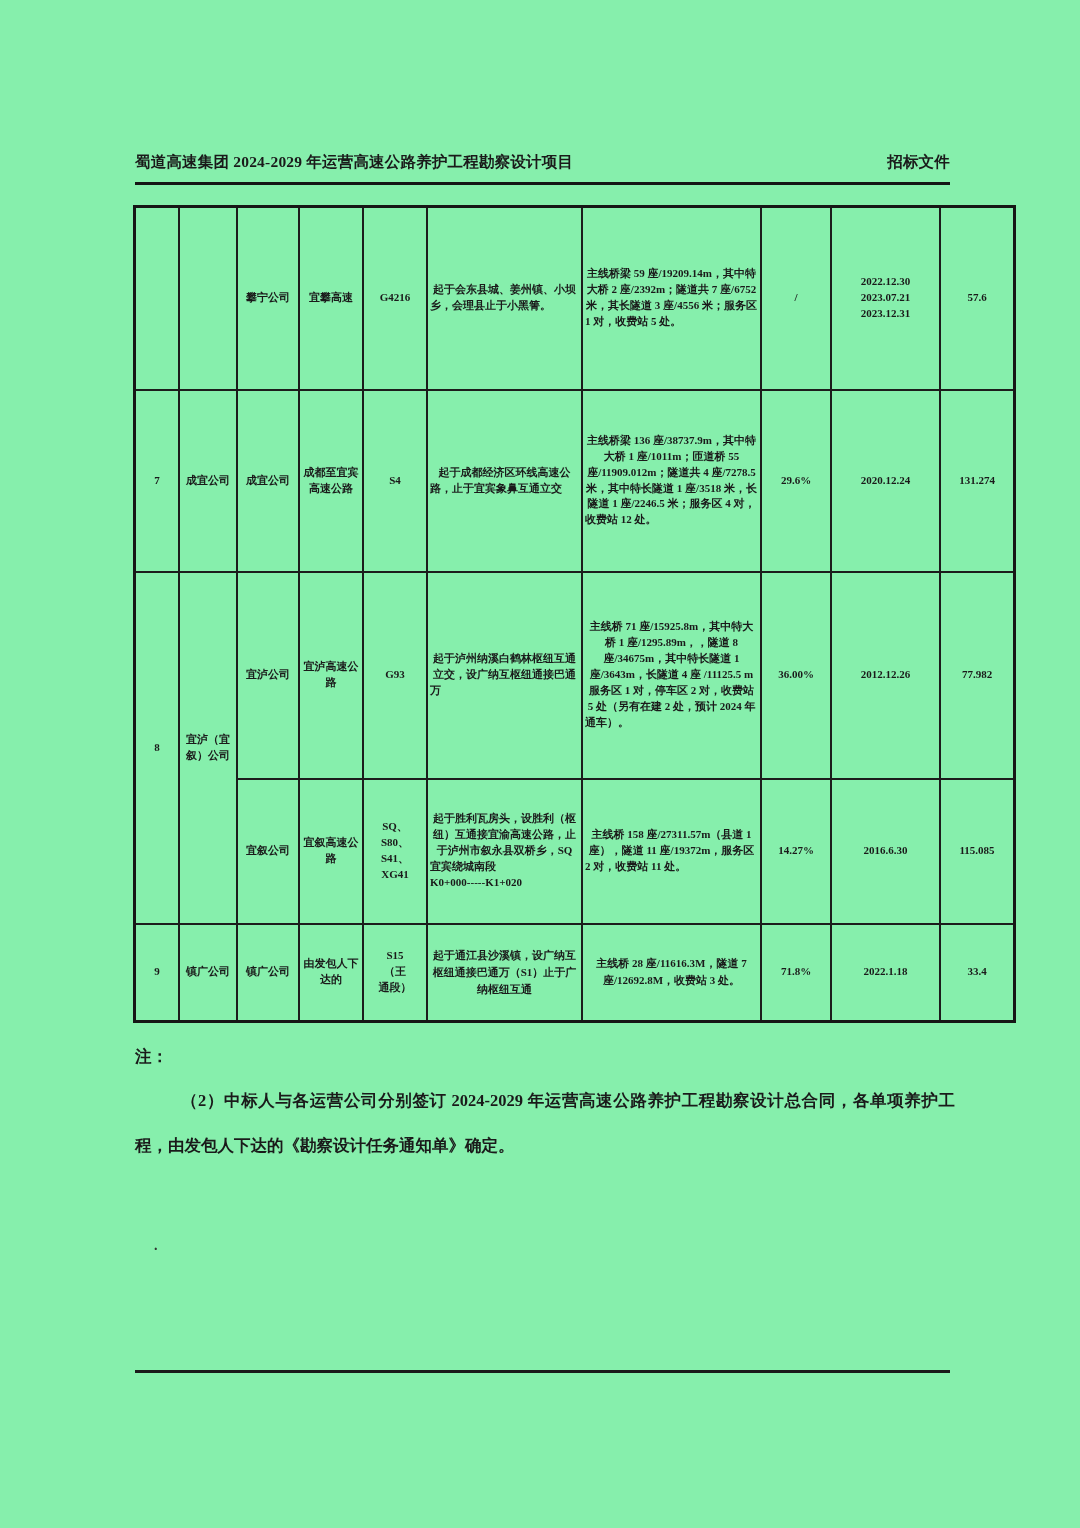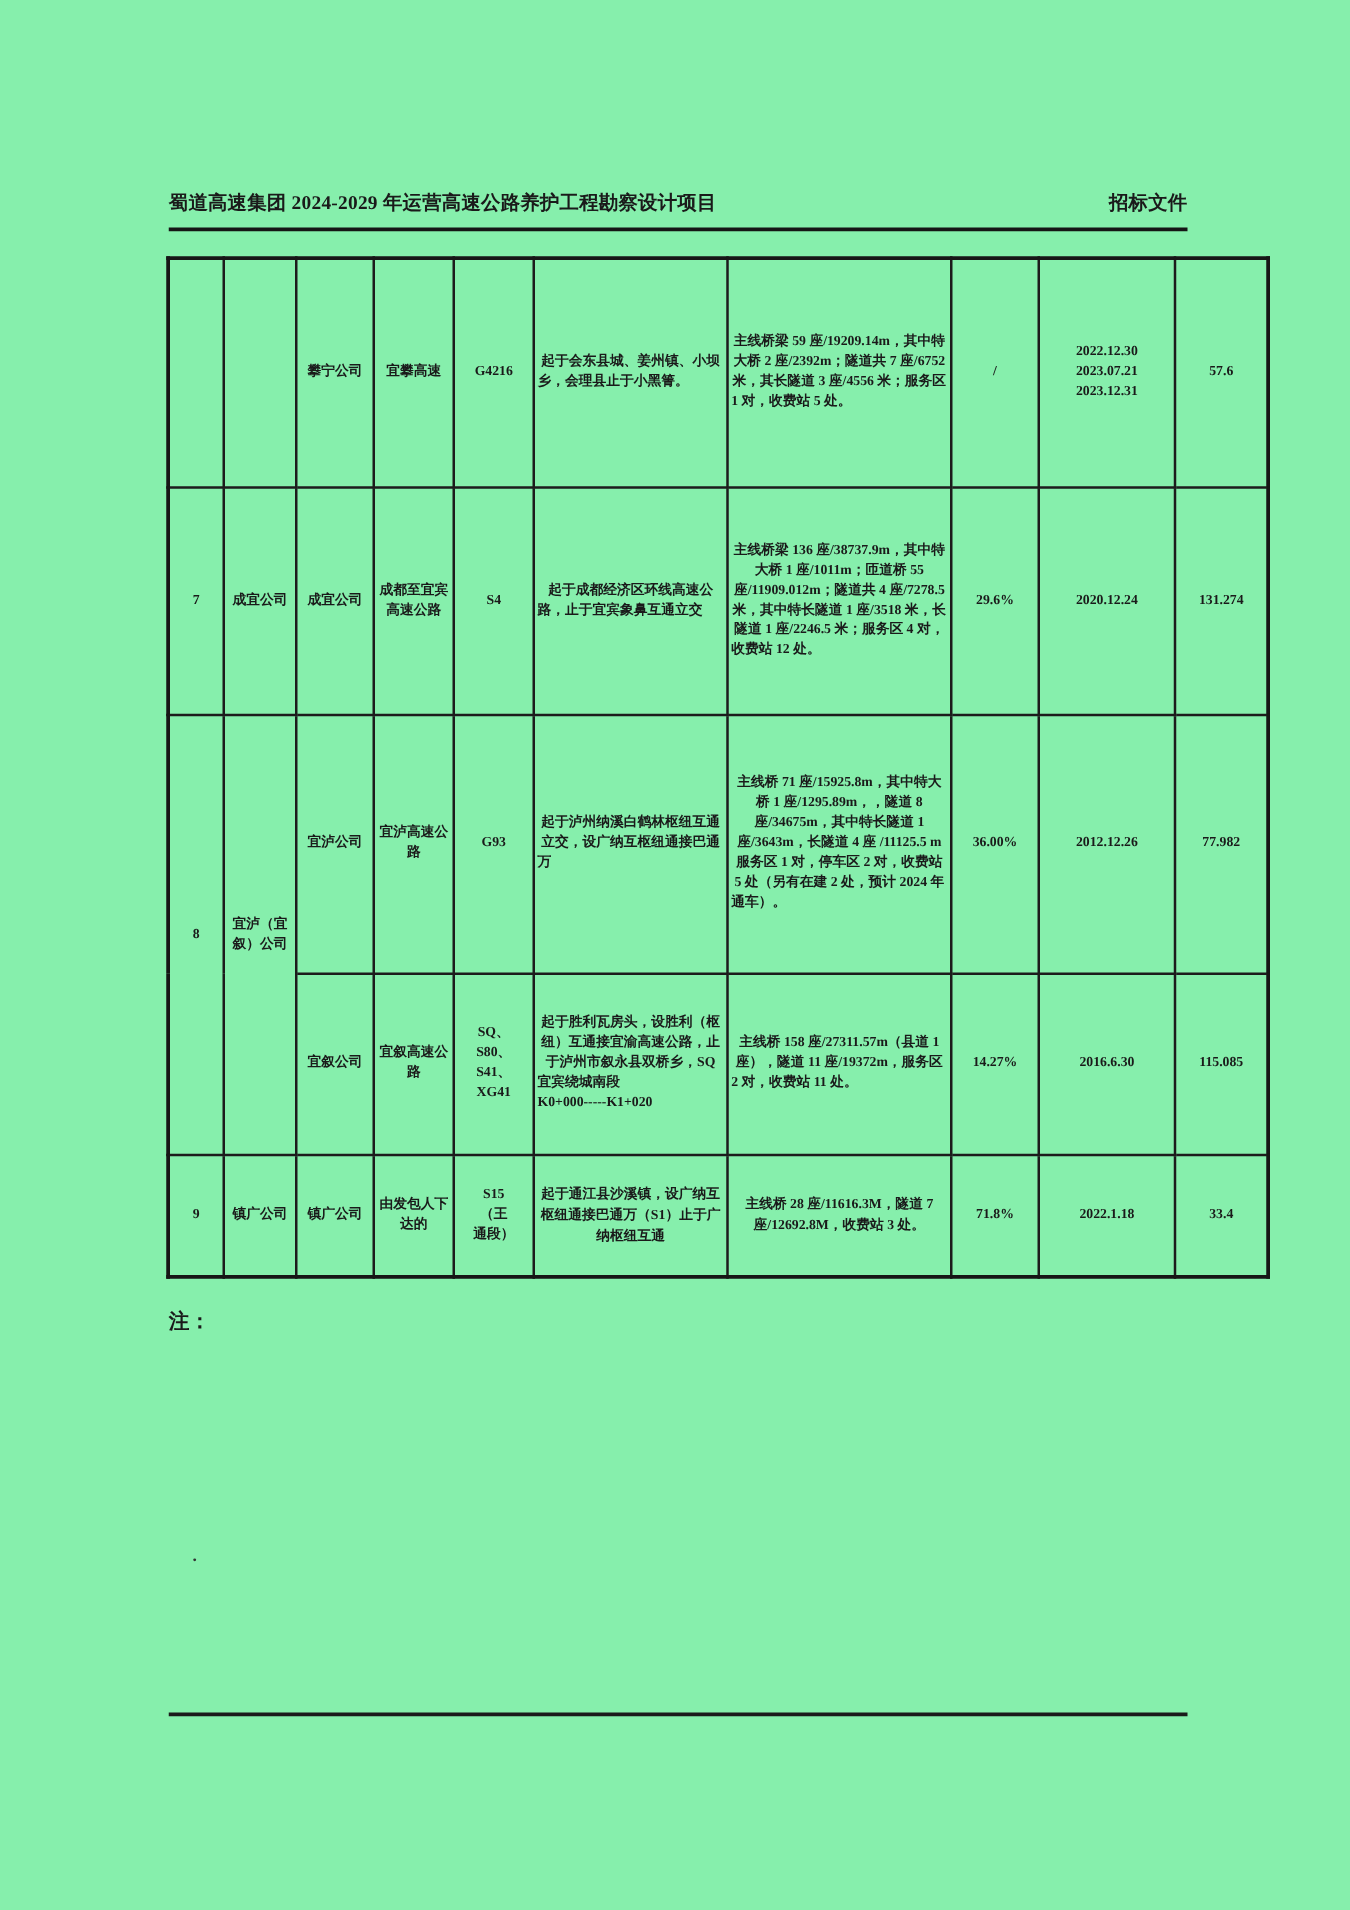--- a/index.html
+++ b/index.html
@@ -146,19 +146,20 @@
           <td class="col6 lastrow">主线桥 28 座/11616.3M，隧道 7 座/12692.8M，收费站 3 处。</td>
           <td class="col7 lastrow">71.8%</td>
           <td class="col8 lastrow">2022.1.18</td>
           <td class="col9 lastrow">33.4</td>
         </tr>
       </tbody>
   </table>
 
   <div class="notes">
     <div class="label">注：</div>
+    <p>（2）中标人与各运营公司分别签订 2024-2029 年运营高速公路养护工程勘察设计总合同，各单项养护工程，由发包人下达的《勘察设计任务通知单》确定。</p>
   </div>
 
   <div class="stray">.</div>
 
   <div class="footer-rule"></div>
 
 </div>
 
 </body></html>

